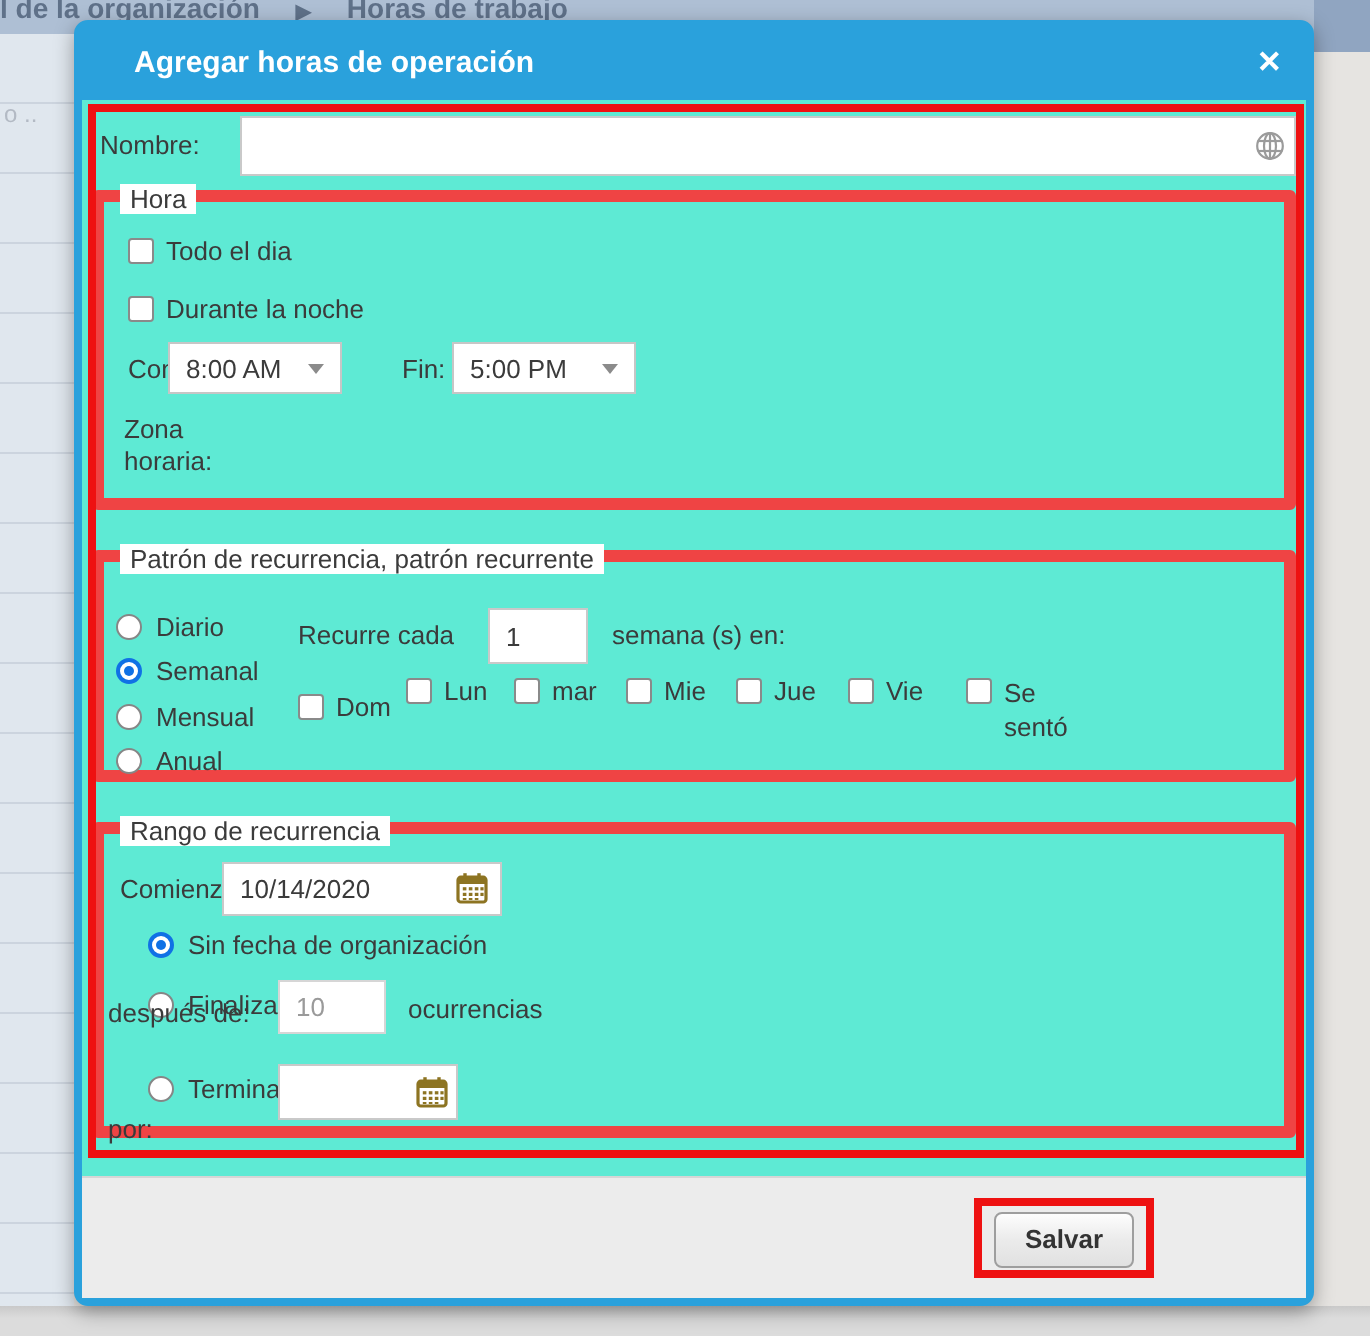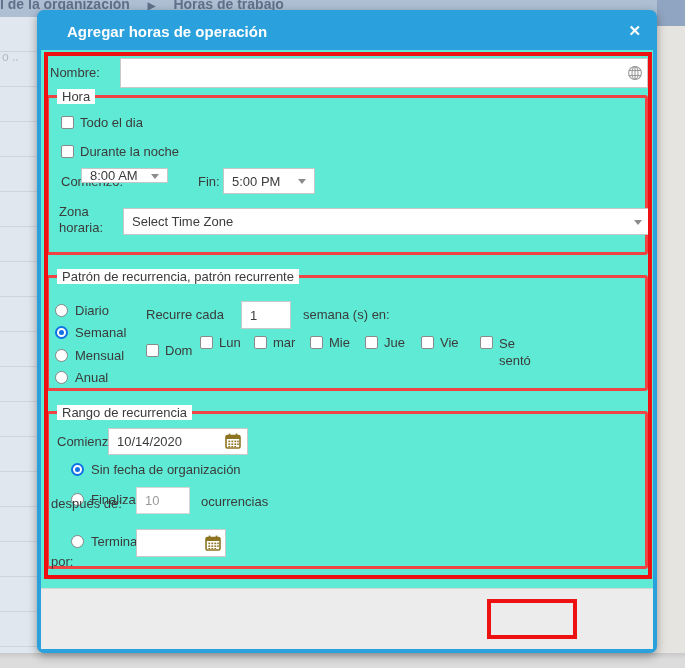--- a/index.html
+++ b/index.html
@@ -54,21 +54,21 @@
     border:4px solid #ee1111; pointer-events:none; z-index:50;
   }
   .lbl { position:absolute; white-space:nowrap; }
   .text-input {
     position:absolute; border:1px solid #c9c9c9; background:#fff;
     font-family:"Liberation Sans", sans-serif; font-size:13px; color:#3b3b3b;
     padding:0 8px; outline:none;
   }
   .dis { border-color:#d6d6d6; color:#9a9a9a; background:#fff; }
   .fieldset {
-    position:absolute; border:3px solid #ef4444; border-radius:3px;
+    position:absolute; border:6px solid #ef4444; border-radius:3px;
   }
   .fs-legend {
     position:absolute; top:-9px; left:8px; background:#ffffff;
     padding:0 5px; font-size:13px; color:#3b3b3b; white-space:nowrap;
   }
   .cb-row { position:absolute; display:flex; align-items:flex-start; cursor:default; }
   .cb {
     width:13px; height:13px; border:1px solid #8a8a8a; border-radius:2px;
     background:#fff; margin-right:6px; flex:none; margin-top:1px;
   }
@@ -156,36 +156,32 @@
         <label class="cb-row" style="left:12px; top:17px;">
           <span class="cb"></span>
           <span>Todo el dia</span>
         </label>
         <label class="cb-row" style="left:12px; top:46px;">
           <span class="cb"></span>
           <span>Durante la noche</span>
         </label>
 
         <div class="lbl" style="left:12px; top:76px; z-index:1;">Comienzo:</div>
-        <div class="select" style="left:32px; top:70px; width:87px; height:15px;">
+        <div class="select" style="left:32px; top:70px; width:87px; height:26px;">
           <span>8:00 AM</span>
           <span class="sel-arrow"></span>
         </div>
 
         <div class="lbl" style="left:149px; top:76px;">Fin:</div>
         <div class="select" style="left:174px; top:70px; width:92px; height:26px;">
           <span>5:00 PM</span>
           <span class="sel-arrow"></span>
         </div>
 
         <div class="wrap-lbl" style="left:10px; top:106px; width:60px;">Zona horaria:</div>
-        <div class="select" style="left:74px; top:110px; width:528px; height:27px;">
-          <span>Select Time Zone</span>
-          <span class="sel-arrow"></span>
-        </div>
       </div>
 
       <div class="fieldset" style="left:5px; top:225px; width:602px; height:116px;">
         <span class="fs-legend">Patrón de recurrencia, patrón recurrente</span>
 
         <label class="radio-row" style="left:6px; top:25px;">
           <span class="radio"></span>
           <span>Diario</span>
         </label>
         <label class="radio-row" style="left:6px; top:47px;">
@@ -296,15 +292,16 @@
             <rect x="3.4" y="13" width="1.8" height="1"></rect>
               <rect x="6.4" y="13" width="1.8" height="1"></rect>
               <rect x="9.4" y="13" width="1.8" height="1"></rect>
           </g>
         </svg>
       </div>
     </div>
 
     <div class="m-footer">
       <div class="red-box"></div>
+      <div class="btn" style="left:456px; top:17px; width:70px;">Salvar</div>
     </div>
   </div>
 </div>
 
 </body></html>

